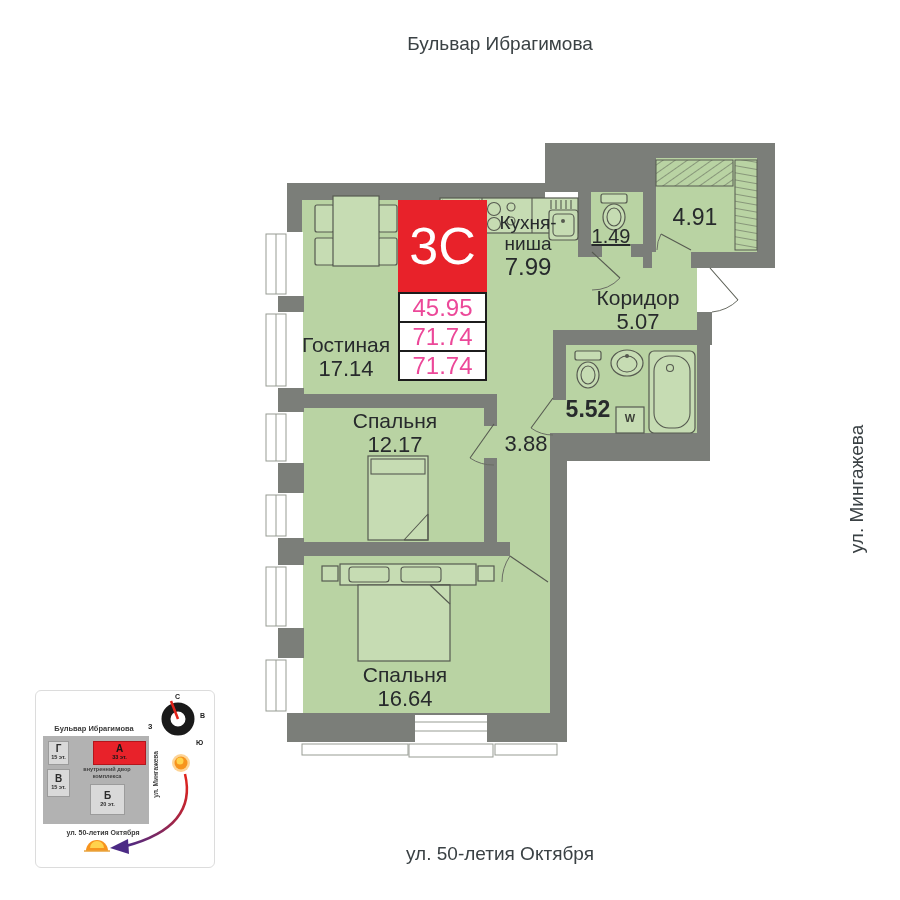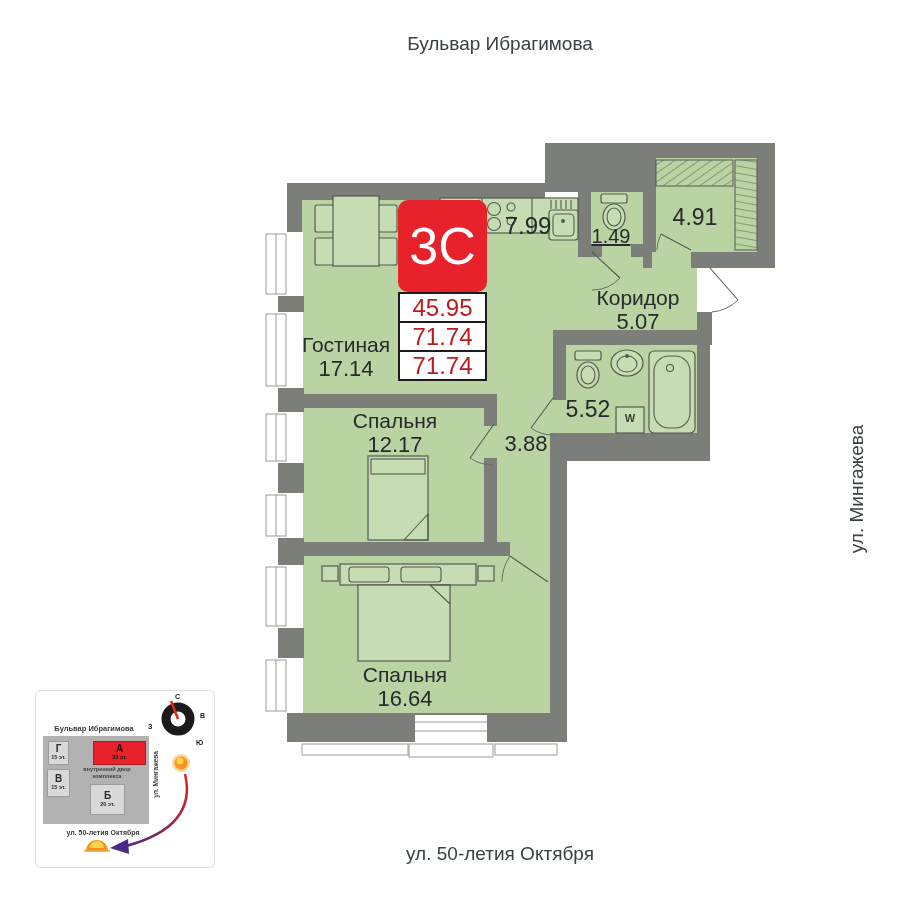--- a/index.html
+++ b/index.html
@@ -20,23 +20,23 @@
   .thin{stroke:#565a50;stroke-width:1.1;fill:none;}
   .doorarc{stroke:#6a6d64;stroke-width:1;fill:none;}
   .winframe{fill:#fff;stroke:#979c93;stroke-width:1;}
   .wincut{fill:#fff;}
   .winline{stroke:#979c93;stroke-width:1;}
   .lblwrap{position:absolute;text-align:center;color:var(--ink);line-height:1.08;pointer-events:none;}
   .rname{font-size:21px;font-weight:500;}
   .rnum{font-size:22px;font-weight:500;}
   .street{position:absolute;color:var(--street);font-size:19px;font-weight:500;text-align:center;}
   .badge{position:absolute;left:398px;top:200px;width:89px;height:92px;background:var(--accent);color:#fff;
-         display:flex;align-items:center;justify-content:center;font-size:52px;font-weight:500;border-radius:10px;}
+         display:flex;align-items:center;justify-content:center;font-size:52px;font-weight:500;}
   .arow{position:absolute;left:398px;width:89px;height:31px;background:#fff;border:2px solid #1c1c1c;
-        display:flex;align-items:center;justify-content:center;font-size:24px;font-weight:500;color:#b91c1c;}
+        display:flex;align-items:center;justify-content:center;font-size:24px;font-weight:500;color:#ec4899;}
   .washer-lbl{position:absolute;left:616px;top:412px;width:28px;text-align:center;font-size:11px;font-weight:700;color:#3c3f38;}
   
   .minimap{position:absolute;left:35px;top:690px;width:180px;height:178px;background:#fff;border:1px solid #dcdcdc;border-radius:6px;}
   .mm-title{position:absolute;left:10px;top:33px;width:96px;font-size:7.5px;font-weight:700;color:#3a3a3a;text-align:center;}
   .mm-plot{position:absolute;left:7px;top:45px;width:106px;height:88px;background:#b2b2b2;}
   .mm-bld{position:absolute;background:#d9d9d9;border:1px solid #9b9b9b;display:flex;flex-direction:column;align-items:center;justify-content:center;color:#2c2c2c;}
   .mm-bld .bl{font-size:10px;font-weight:700;line-height:1;}
   .mm-bld .fl{font-size:5.5px;font-weight:600;line-height:1.3;}
   .mm-bld.hl{background:var(--accent);border-color:#b3151b;color:#161616;}
   .mm-court{position:absolute;left:30px;top:30px;width:68px;font-size:5.5px;font-weight:700;color:#3f3f3f;text-align:center;line-height:1.25;}
@@ -241,34 +241,35 @@
   <div class="badge">3С</div>
   <div class="arow" style="top:292px;">45.95</div>
   <div class="arow" style="top:321px;">71.74</div>
   <div class="arow" style="top:350px;">71.74</div>
 
   <div class="lblwrap" style="left:290px;top:334px;width:112px;">
     <div class="rname">Гостиная</div>
     <div class="rnum">17.14</div>
   </div>
   <div class="lblwrap" style="left:486px;top:213px;width:84px;">
+    <div class="rname" style="font-size:19px;">Кухня-ниша</div>
     <div class="rnum" style="font-size:24px;">7.99</div>
   </div>
   <div class="lblwrap" style="left:586px;top:226px;width:50px;text-decoration:underline;">
     <div class="rnum" style="font-size:20px;">1.49</div>
   </div>
   <div class="lblwrap" style="left:665px;top:205px;width:60px;">
     <div class="rnum" style="font-size:23px;">4.91</div>
   </div>
   <div class="lblwrap" style="left:583px;top:266px;width:110px;margin-top:21px;">
     <div class="rname">Коридор</div>
     <div class="rnum">5.07</div>
   </div>
   <div class="lblwrap" style="left:558px;top:397px;width:60px;">
-    <div class="rnum" style="font-size:23px;">5.52</div>
+    <div class="rnum" style="font-size:23px;font-weight:bold;">5.52</div>
   </div>
   <div class="lblwrap" style="left:494px;top:432px;width:64px;">
     <div class="rnum">3.88</div>
   </div>
   <div class="lblwrap" style="left:330px;top:410px;width:130px;">
     <div class="rname">Спальня</div>
     <div class="rnum">12.17</div>
   </div>
   <div class="lblwrap" style="left:340px;top:664px;width:130px;">
     <div class="rname">Спальня</div>

